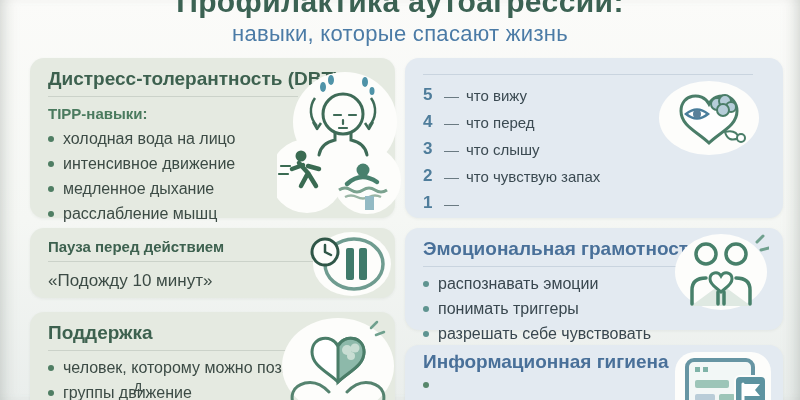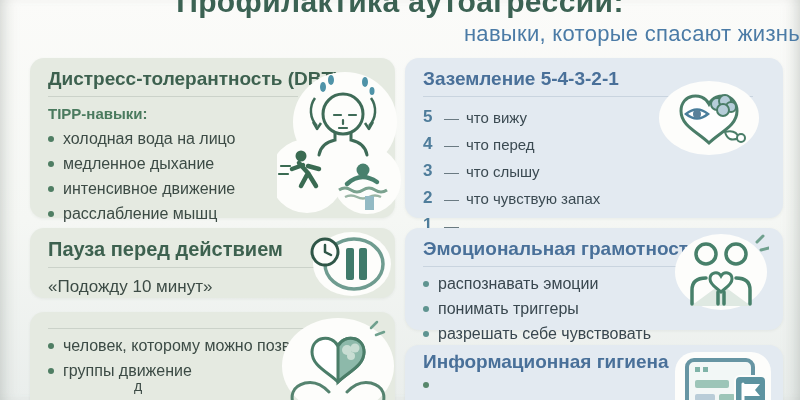--- a/index.html
+++ b/index.html
@@ -2,21 +2,21 @@
 <html><head>
 <meta charset="utf-8">
 <style>
   html,body{margin:0;padding:0;}
   body{width:800px;height:400px;overflow:hidden;font-family:"Liberation Sans",sans-serif;}
   #canvas{position:relative;width:800px;height:400px;overflow:hidden;
     background:linear-gradient(180deg,#fbfbf9 0%,#f5f7f4 55%,#eaeeec 100%);
     box-shadow:inset 14px 0 16px -12px rgba(140,148,142,.45), inset -14px 0 16px -12px rgba(140,148,142,.45);}
   .title{position:absolute;top:-15px;left:0;right:0;text-align:center;
     font-size:30px;font-weight:bold;color:#3b6253;letter-spacing:.4px;}
-  .subtitle{position:absolute;top:21px;left:0;right:0;text-align:right;
+  .subtitle{position:absolute;top:21px;left:0;right:0;text-align:center;
     font-size:22px;color:#4b7ba6;letter-spacing:.3px;}
   .card{position:absolute;border-radius:14px;box-shadow:0 1px 3px rgba(90,100,95,.08);}
   .card.green{background:#e5eae1;}
   .card.blue{background:#e3eaf1;}
   .card-inner{position:relative;padding:10px 18px 0 18px;height:100%;box-sizing:border-box;}
   h2{margin:0;font-size:19px;font-weight:bold;}
   h2.g{color:#3d614f;} h2.b{color:#497099;}
   .rule{height:1px;background:rgba(70,90,80,.16);margin-top:6px;}
   .rule.b{background:rgba(70,100,130,.16);}
   .tipp{margin-top:8px;font-size:15px;font-weight:bold;color:#4a7a5e;}
@@ -45,25 +45,25 @@
       <h2 class="g">Дистресс-толерантность (DBT)</h2>
       <div class="rule" style="width:250px;"></div>
       <div class="tipp">TIPP-навыки:</div>
       <ul>
         <li>
             <span class="dot"></span>
             <span>холодная вода на лицо</span>
           </li>
         <li>
             <span class="dot"></span>
+            <span>интенсивное движение</span>
+          </li>
+        <li>
+            <span class="dot"></span>
             <span>медленное дыхание</span>
-          </li>
-        <li>
-            <span class="dot"></span>
-            <span>интенсивное движение</span>
           </li>
         <li>
             <span class="dot"></span>
             <span>расслабление мышц</span>
           </li>
       </ul>
       <span class="icon" style="right:-6px;top:12px;">
         <svg width="124" height="150" viewBox="0 0 124 150">
           <ellipse cx="68" cy="52" rx="52" ry="50" fill="#fdfdfb"></ellipse>
           <circle cx="30" cy="106" r="37" fill="#fdfdfb"></circle>
@@ -85,38 +85,39 @@
           <path d="M62 120 q6 -4 12 0 t12 0 t12 0 t12 0" fill="none" stroke="#7ba28f" stroke-width="3"></path>
           <path d="M68 127 q6 -3 12 0 t12 0 t12 0" fill="none" stroke="#9ab5a5" stroke-width="2.5"></path>
           <rect x="88" y="126" width="9" height="14" fill="#93bac4"></rect>
         </svg>
       </span>
     </div>
   </div>
 
   <div class="card green" style="left:30px;top:228px;width:365px;height:70px;">
     <div class="card-inner">
-      <h2 class="g" style="font-size:20px;">Пауза перед действием</h2>
+      <h2 class="g" style="font-size:15px;">Пауза перед действием</h2>
       <div class="rule" style="width:300px;"></div>
       <div class="quote">«Подожду 10 минут»</div>
       <span class="icon" style="right:4px;top:3px;">
         <svg width="84" height="66" viewBox="0 0 84 66">
           <ellipse cx="45" cy="33" rx="39" ry="32" fill="#fdfdfb"></ellipse>
           <ellipse cx="47" cy="33" rx="29" ry="25" fill="none" stroke="#6f9c90" stroke-width="3.5"></ellipse>
           <rect x="39" y="17" width="8" height="32" rx="2" fill="#3f7a6a"></rect>
           <rect x="52" y="17" width="8" height="32" rx="2" fill="#3f7a6a"></rect>
           <circle cx="18" cy="21" r="13" fill="#fdfdfb" stroke="#2f5647" stroke-width="3"></circle>
           <path d="M18 21 v-7 M18 21 l6 3" fill="none" stroke="#2f5647" stroke-width="2.5" stroke-linecap="round"></path>
         </svg>
       </span>
     </div>
   </div>
 
   <div class="card green" style="left:30px;top:312px;width:365px;height:110px;">
     <div class="card-inner">
+      <h2 class="g">Поддержка</h2>
       <div class="rule" style="width:300px;"></div>
       <ul>
         <li>
             <span class="dot"></span>
             <span>человек, которому можно позвонить</span>
           </li>
         <li>
             <span class="dot"></span>
             <span>группы движение</span>
           </li>
@@ -133,21 +134,20 @@
           <circle cx="72" cy="40" r="4" fill="#c8ddd3"></circle>
           <path d="M16 94 q-9 -22 10 -27 q13 -3 24 9 M102 94 q9 -22 -10 -27 q-13 -3 -24 9" fill="none" stroke="#55836f" stroke-width="3" stroke-linecap="round"></path>
           <path d="M92 12 l6 -6 M97 19 l8 -3" stroke="#6fa08e" stroke-width="2.5" stroke-linecap="round"></path>
         </svg>
       </span>
     </div>
   </div>
 
   <div class="card blue blue-card" style="left:405px;top:58px;width:378px;height:160px;">
     <div class="card-inner">
-      <h2 class="b">Заземление 5-4-3-2-1</h2>
       <div class="rule b" style="width:330px;"></div>
       <div style="margin-top:10px;">
         <div class="g-row">
             <span class="g-num">5</span>
             <span class="g-dash">—</span>
             <span>что вижу</span>
           </div>
         <div class="g-row">
             <span class="g-num">4</span>
             <span class="g-dash">—</span>

